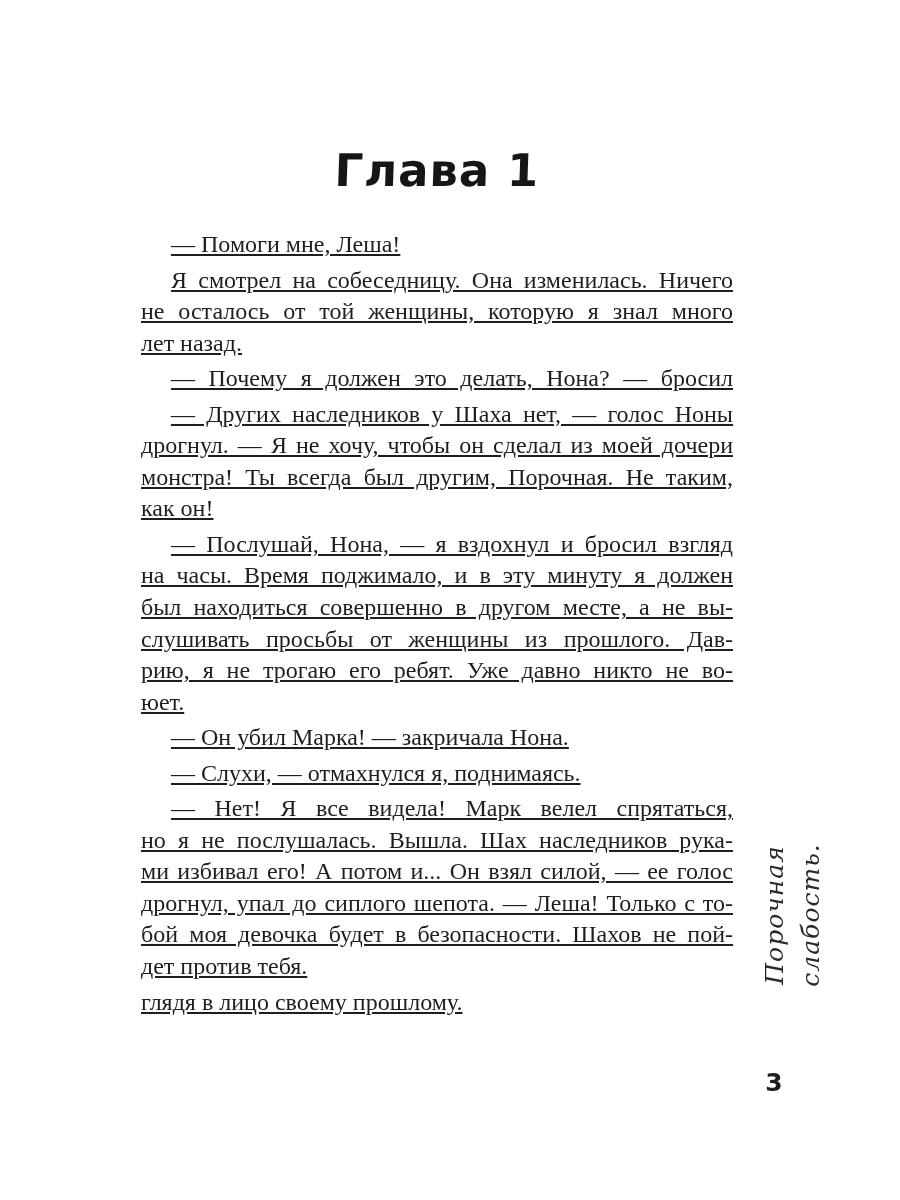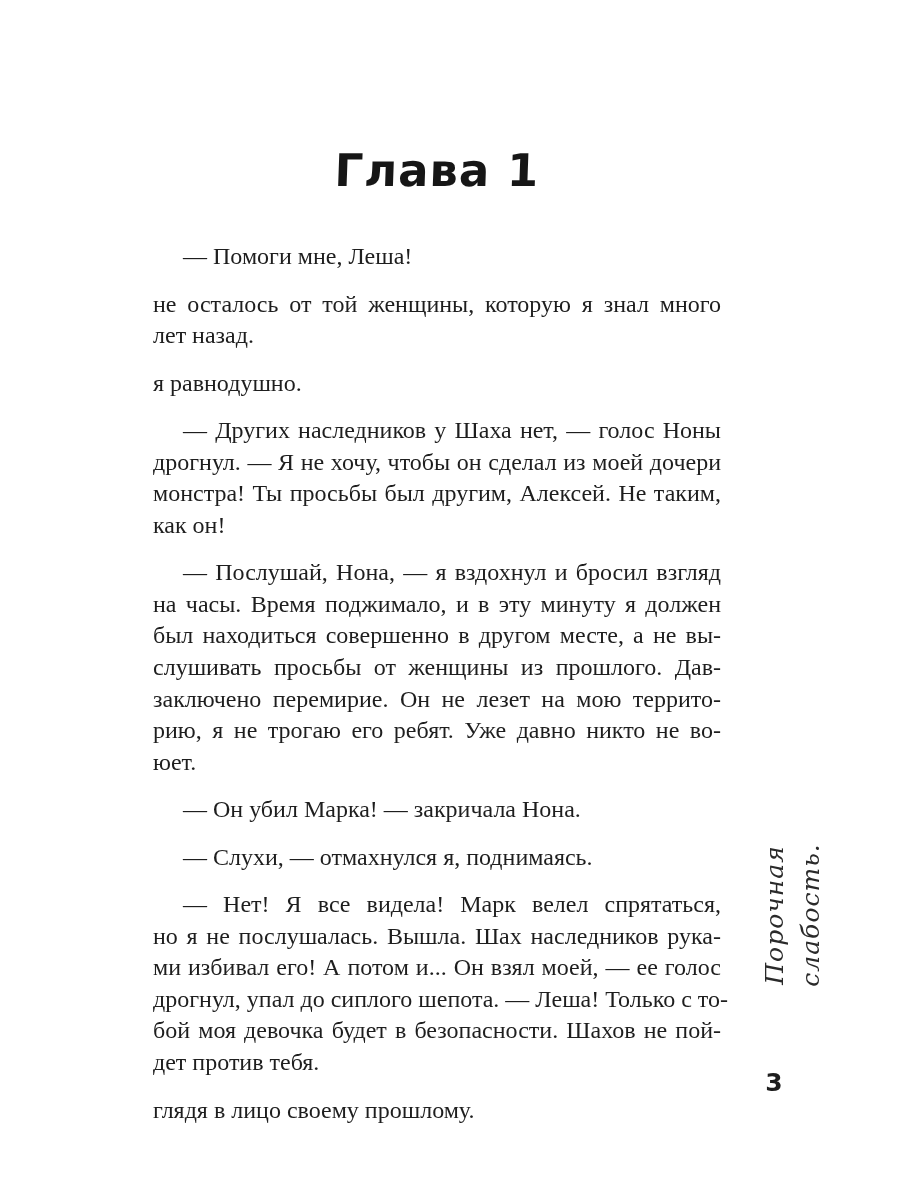--- a/index.html
+++ b/index.html
@@ -29,21 +29,21 @@
     transform: skewX(-2deg);
   }
   .body-text {
     position: absolute;
     left: 137px;
     top: 225px;
     width: 600px;
     color: #1e1e1e;
     font-size: 24px;
   }
-  .para { margin: 16px; padding: 0; }
+  .para { margin: 4px; padding: 0; text-decoration: underline; }
   .line {
     line-height: 31.55px;
     height: 31.55px;
     white-space: nowrap;
     overflow: visible;
     text-align: justify;
     text-align-last: justify;
   }
   .line.first { padding-left: 30px; }
   .line.last  { text-align-last: left; }
@@ -80,51 +80,51 @@
 
 <div class="page">
 
   <div class="chapter-title">Глава 1</div>
 
   <div class="body-text">
       <div class="para">
         <div class="line first last">— Помоги мне, Леша!</div>
       </div>
       <div class="para">
+        <div class="line first">Я смотрел на собеседницу. Она изменилась. Ничего</div>
         <div class="line">не осталось от той женщины, которую я знал много</div>
         <div class="line last">лет назад.</div>
       </div>
       <div class="para">
-        <div class="line last">я равнодушно.</div>
+        <div class="line first">— Почему я должен это делать, Нона? — бросил</div>
       </div>
       <div class="para">
         <div class="line first">— Других наследников у Шаха нет, — голос Ноны</div>
         <div class="line">дрогнул. — Я не хочу, чтобы он сделал из моей дочери</div>
-        <div class="line">монстра! Ты просьбы был другим, Алексей. Не таким,</div>
+        <div class="line">монстра! Ты всегда был другим, Порочная. Не таким,</div>
         <div class="line last">как он!</div>
       </div>
       <div class="para">
         <div class="line first">— Послушай, Нона, — я вздохнул и бросил взгляд</div>
         <div class="line">на часы. Время поджимало, и в эту минуту я должен</div>
         <div class="line">был находиться совершенно в другом месте, а не вы-</div>
         <div class="line">слушивать просьбы от женщины из прошлого. Дав-</div>
-        <div class="line">заключено перемирие. Он не лезет на мою террито-</div>
         <div class="line">рию, я не трогаю его ребят. Уже давно никто не во-</div>
         <div class="line last">юет.</div>
       </div>
       <div class="para">
         <div class="line first last">— Он убил Марка! — закричала Нона.</div>
       </div>
       <div class="para">
         <div class="line first last">— Слухи, — отмахнулся я, поднимаясь.</div>
       </div>
       <div class="para">
         <div class="line first">— Нет! Я все видела! Марк велел спрятаться,</div>
         <div class="line">но я не послушалась. Вышла. Шах наследников рука-</div>
-        <div class="line">ми избивал его! А потом и... Он взял моей, — ее голос</div>
+        <div class="line">ми избивал его! А потом и... Он взял силой, — ее голос</div>
         <div class="line">дрогнул, упал до сиплого шепота. — Леша! Только с то-</div>
         <div class="line">бой моя девочка будет в безопасности. Шахов не пой-</div>
         <div class="line last">дет против тебя.</div>
       </div>
       <div class="para">
         <div class="line last">глядя в лицо своему прошлому.</div>
       </div>
     </div>
 
   <div class="side-title">Порочная слабость.</div>

